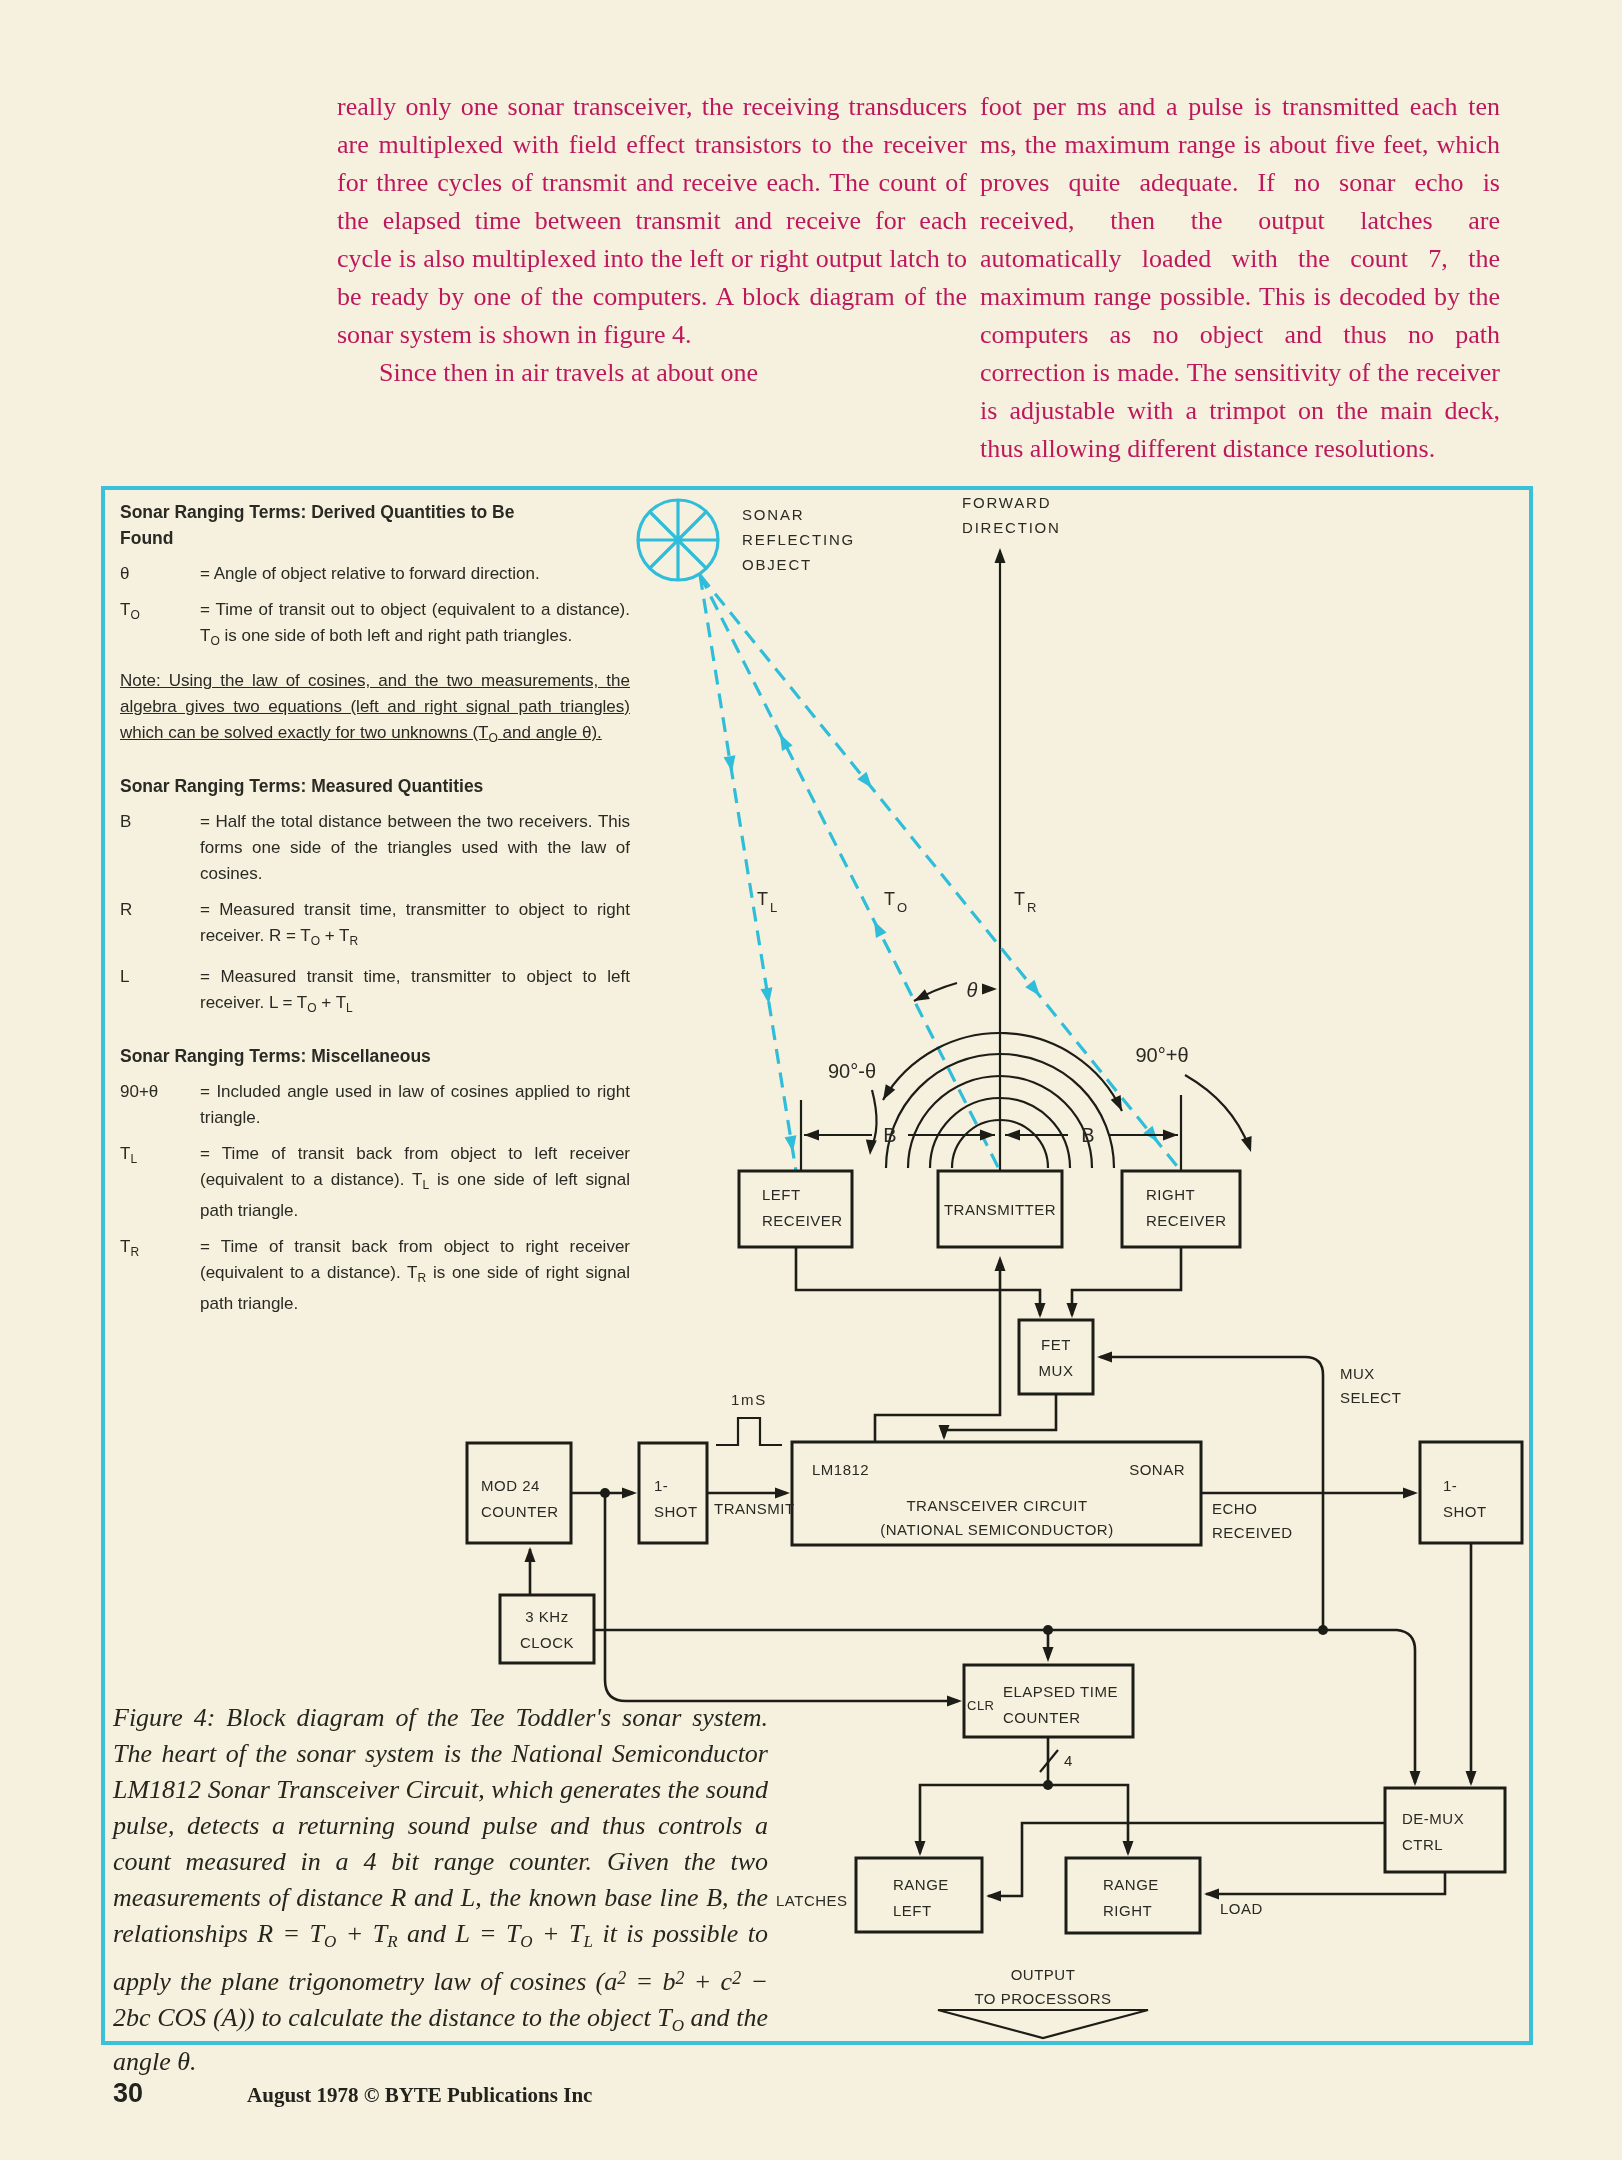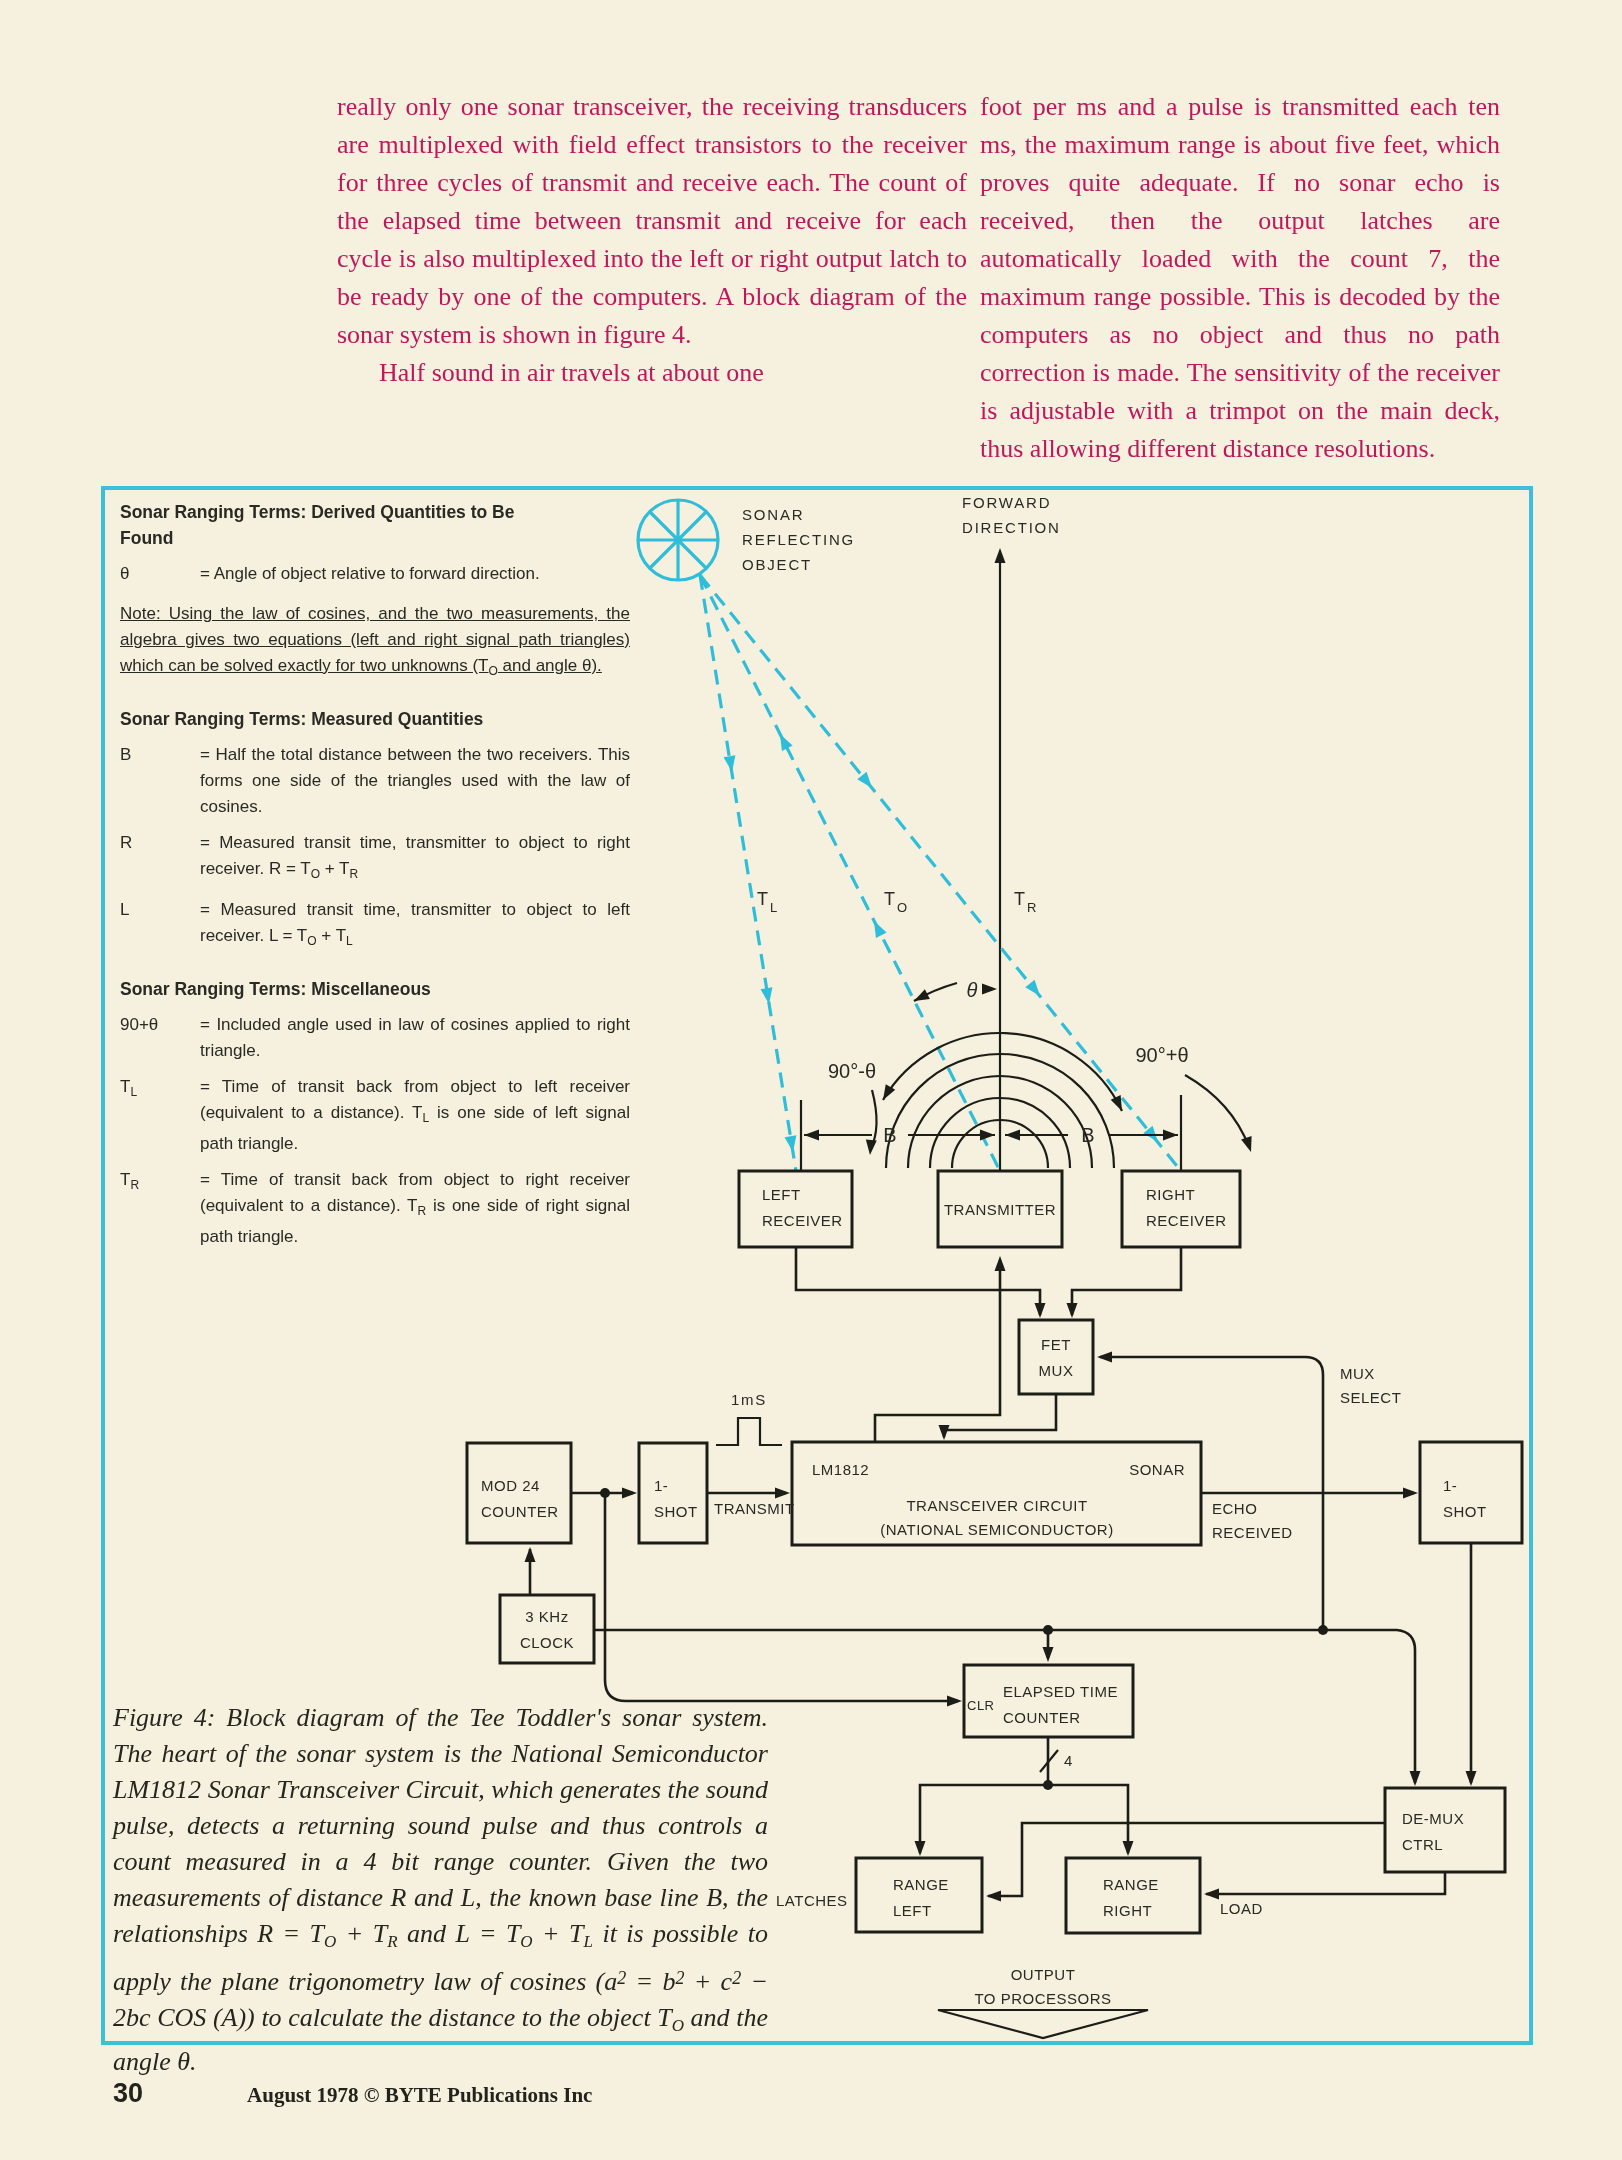--- a/index.html
+++ b/index.html
@@ -44,34 +44,38 @@
   .cyd{stroke:#2fbdd9;stroke-width:3.2;fill:none;stroke-dasharray:15 9;}
   .ah{fill:#1d1d18;}
   .ahc{fill:#2fbdd9;}
   .dot{fill:#1d1d18;}
 </style>
 </head>
 <body>
 
 <div class="abs col" style="left:337px;top:88px;width:630px;">
   <p>really only one sonar transceiver, the receiving transducers are multiplexed with field effect transistors to the receiver for three cycles of transmit and receive each. The count of the elapsed time between transmit and receive for each cycle is also multiplexed into the left or right output latch to be ready by one of the computers. A block diagram of the sonar system is shown in figure 4.</p>
-  <p class="indent">Half sound in air travels at about one</p>
+  <p class="indent">Since then in air travels at about one</p>
 </div>
 <div class="abs col" style="left:980px;top:88px;width:520px;">
   <p>foot per ms and a pulse is transmitted each ten ms, the maximum range is about five feet, which proves quite adequate. If no sonar echo is received, then the output latches are automatically loaded with the count 7, the maximum range possible. This is decoded by the computers as no object and thus no path correction is made. The sensitivity of the receiver is adjustable with a trimpot on the main deck, thus allowing different distance resolutions.</p>
 </div>
 
 <div class="abs panel-border" style="left:101px;top:486px;width:1424px;height:1551px;"></div>
 
 <div class="abs defs" style="left:120px;top:499px;">
   <h3>Sonar Ranging Terms: Derived Quantities to Be
 Found</h3>
   <div class="defrow">
     <span class="term">θ</span>
     <span class="def">= Angle of object relative to forward direction.</span>
+  </div>
+  <div class="defrow">
+    <span class="term">T<sub>O</sub></span>
+    <span class="def">= Time of transit out to object (equivalent to a distance). T<sub>O</sub> is one side of both left and right path triangles.</span>
   </div>
   <p class="note">Note: Using the law of cosines, and the two measurements, the algebra gives two equations (left and right signal path triangles) which can be solved exactly for two unknowns (T<sub>O</sub> and angle θ).</p>
   <h3>Sonar Ranging Terms: Measured Quantities</h3>
   <div class="defrow">
     <span class="term">B</span>
     <span class="def">= Half the total distance between the two receivers. This forms one side of the triangles used with the law of cosines.</span>
   </div>
   <div class="defrow">
     <span class="term">R</span>
     <span class="def">= Measured transit time, transmitter to object to right receiver.  R = T<sub>O</sub> + T<sub>R</sub></span>

